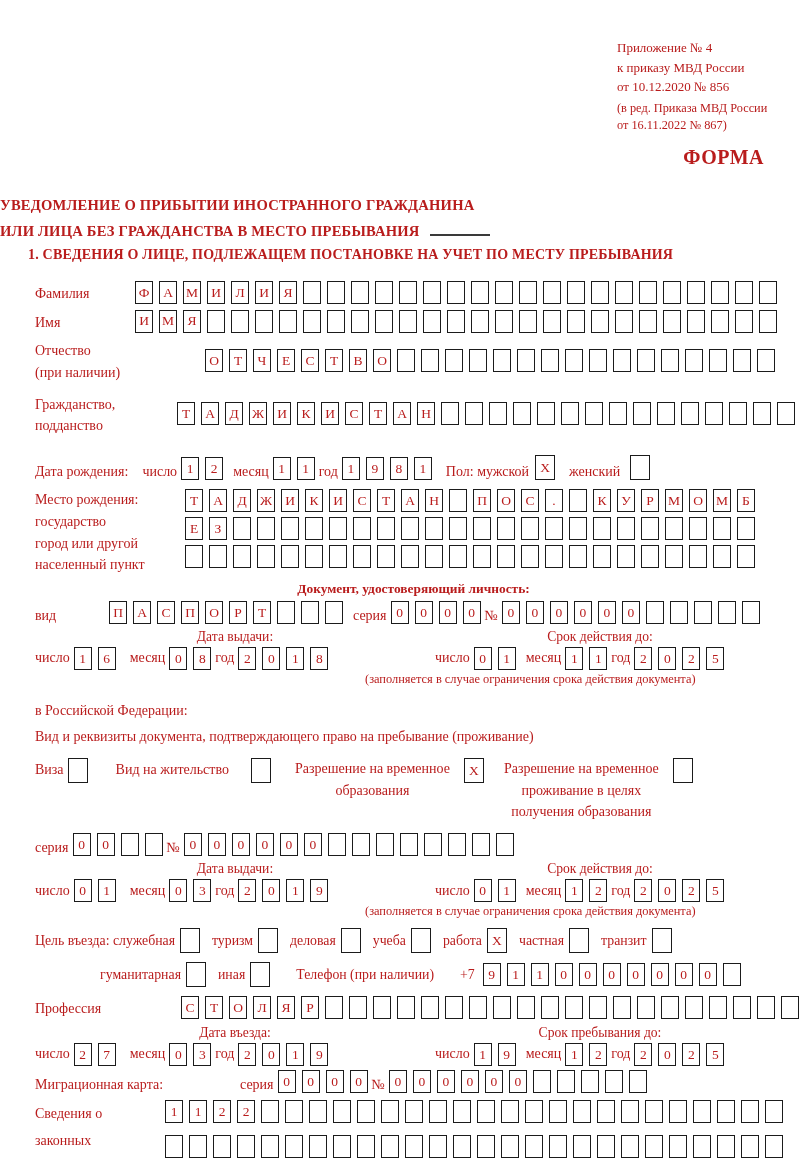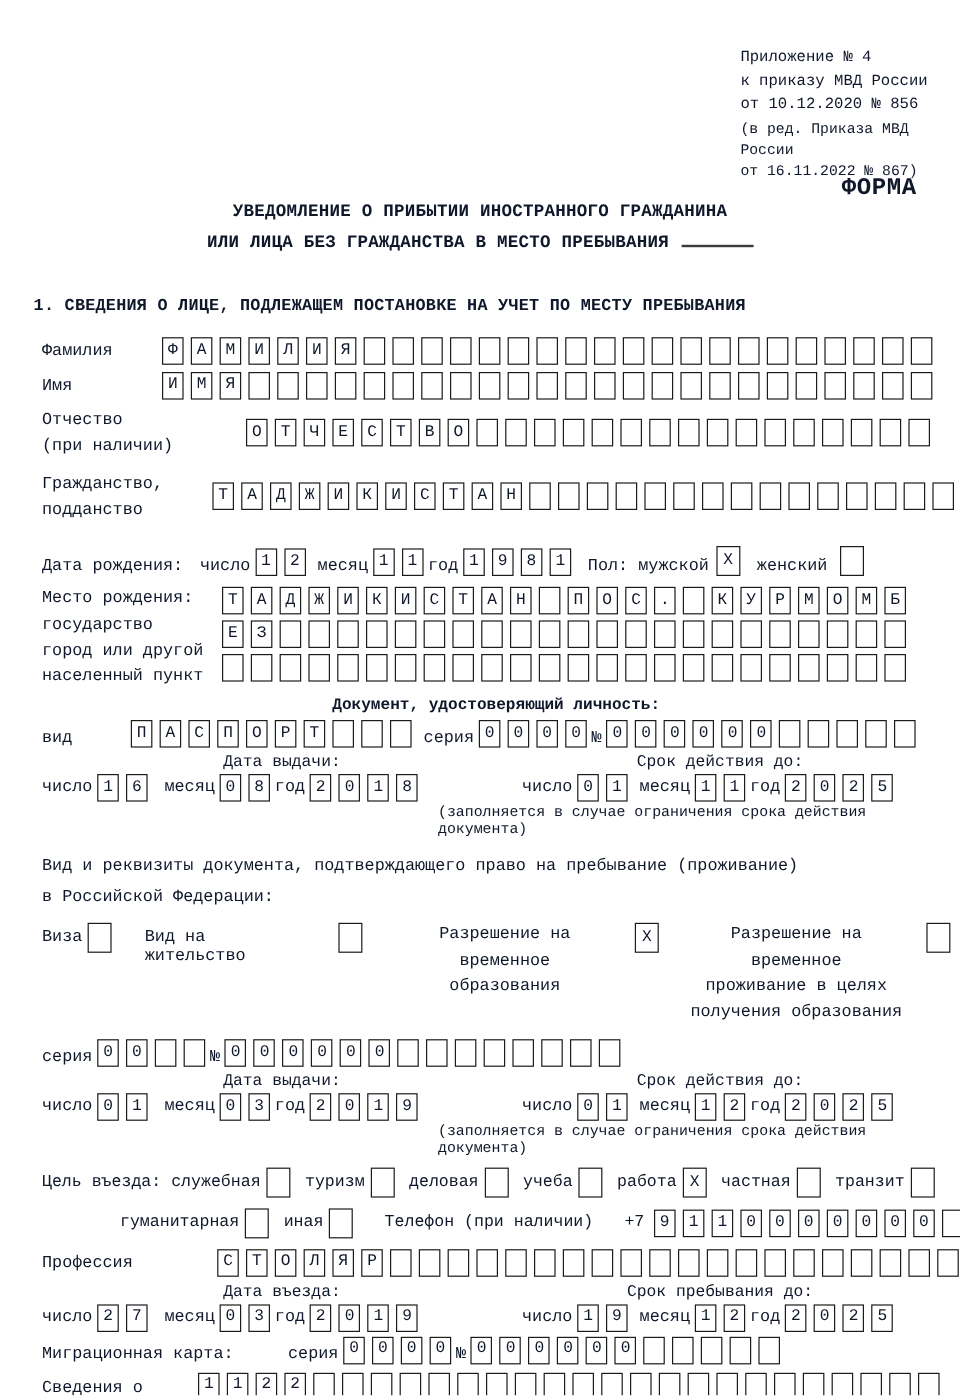--- a/index.html
+++ b/index.html
@@ -1,24 +1,24 @@
 <!DOCTYPE html>
 <html><head>
 <meta charset="utf-8">
 <style>
   html,body { margin:0; padding:0; background:#ffffff; }
   .page {
     position:relative; width:800px; height:1163px; background:#ffffff;
-    font-family:Liberation Mono, monospace; color:#0f172a; overflow:hidden;
+    font-family:Liberation Serif, serif; color:#b91c1c; overflow:hidden;
   }
   .abs { position:absolute; }
   .appendix { left:617px; top:38px; font-size:13px; line-height:1.5; }
   .appendix .rev { font-size:12.3px; margin-top:3px; line-height:1.45; }
   .forma { right:36px; top:146px; font-weight:bold; font-size:20px; letter-spacing:.5px; }
-  .doc-title { left:0; right:0; top:164px; text-align:center; font-weight:bold; font-size:14.6px; line-height:1.8; letter-spacing:.2px; }
+  .doc-title { left:0; right:0; top:192px; text-align:left; font-weight:bold; font-size:14.6px; line-height:1.8; letter-spacing:.2px; }
   .blank-underline { display:inline-block; width:60px; border-bottom:2px solid #3a3a3a; height:12px; margin-left:10px; }
   .sec-heading { left:28px; top:247px; font-weight:bold; font-size:14px; letter-spacing:.2px; white-space:nowrap; }
 
   .form-body { position:absolute; left:35px; right:8px; top:280px; font-size:14px; }
 
   .frow { display:flex; align-items:center; margin-bottom:4px; }
   .flabel { padding-top:3px; line-height:1.55; }
   .w100 { flex:0 0 100px; } .w170 { flex:0 0 170px; } .w142 { flex:0 0 142px; }
   .w150 { flex:0 0 150px; } .w130 { flex:0 0 130px; } .w70 { flex:0 0 70px; }
   .cells { display:flex; }
@@ -409,22 +409,22 @@
             <span class="cell">2</span>
             <span class="cell">0</span>
             <span class="cell">2</span>
             <span class="cell">5</span>
           </span>
       </div>
     </div>
     <div class="dnote">(заполняется в случае ограничения срока действия документа)</div>
 
     <div class="intro">
+      <div>в Российской Федерации:</div>
       <div>Вид и реквизиты документа, подтверждающего право на пребывание (проживание)</div>
-      <div>в Российской Федерации:</div>
     </div>
 
     <div class="visa-row">
       <span style="padding-top:4px;">Виза</span>
       <span class="boxwrap" style="margin-left:4px;">
           <span class="cell"></span>
         </span>
       <span style="padding-top:4px;margin-left:28px;">Вид на жительство</span>
       <span class="boxwrap" style="margin-left:22px;">
           <span class="cell"></span>

